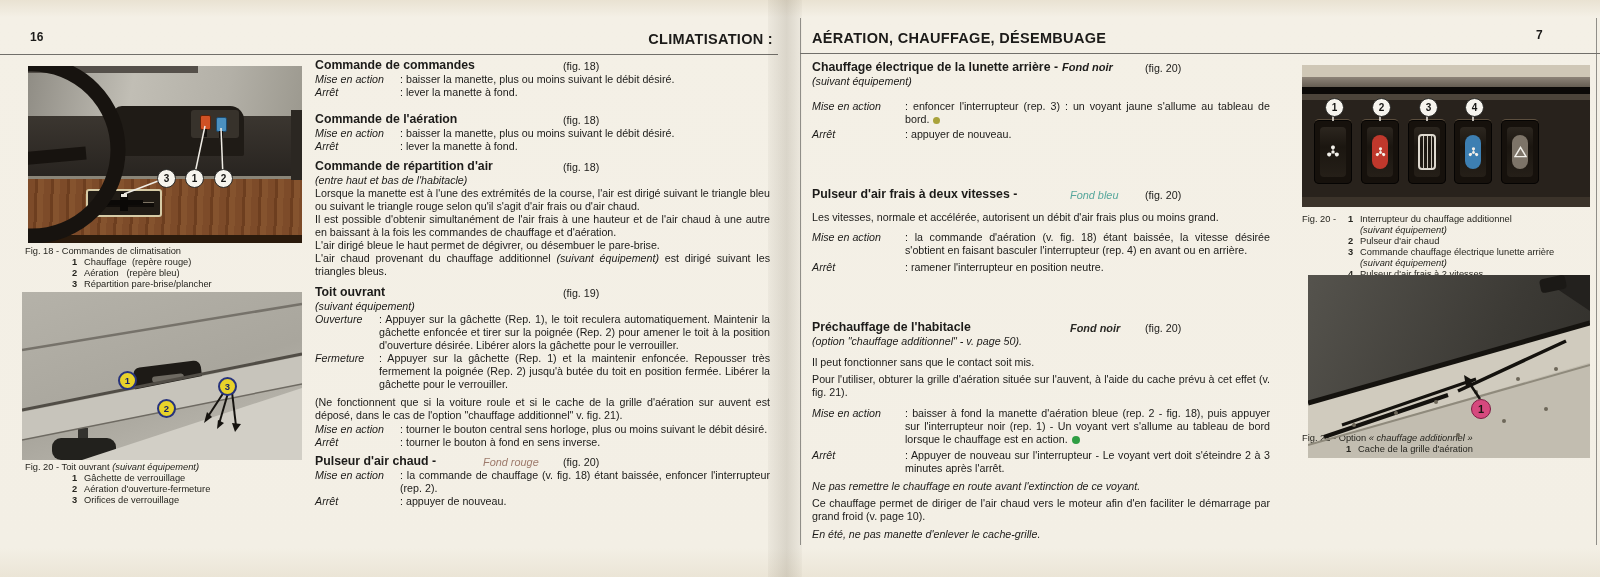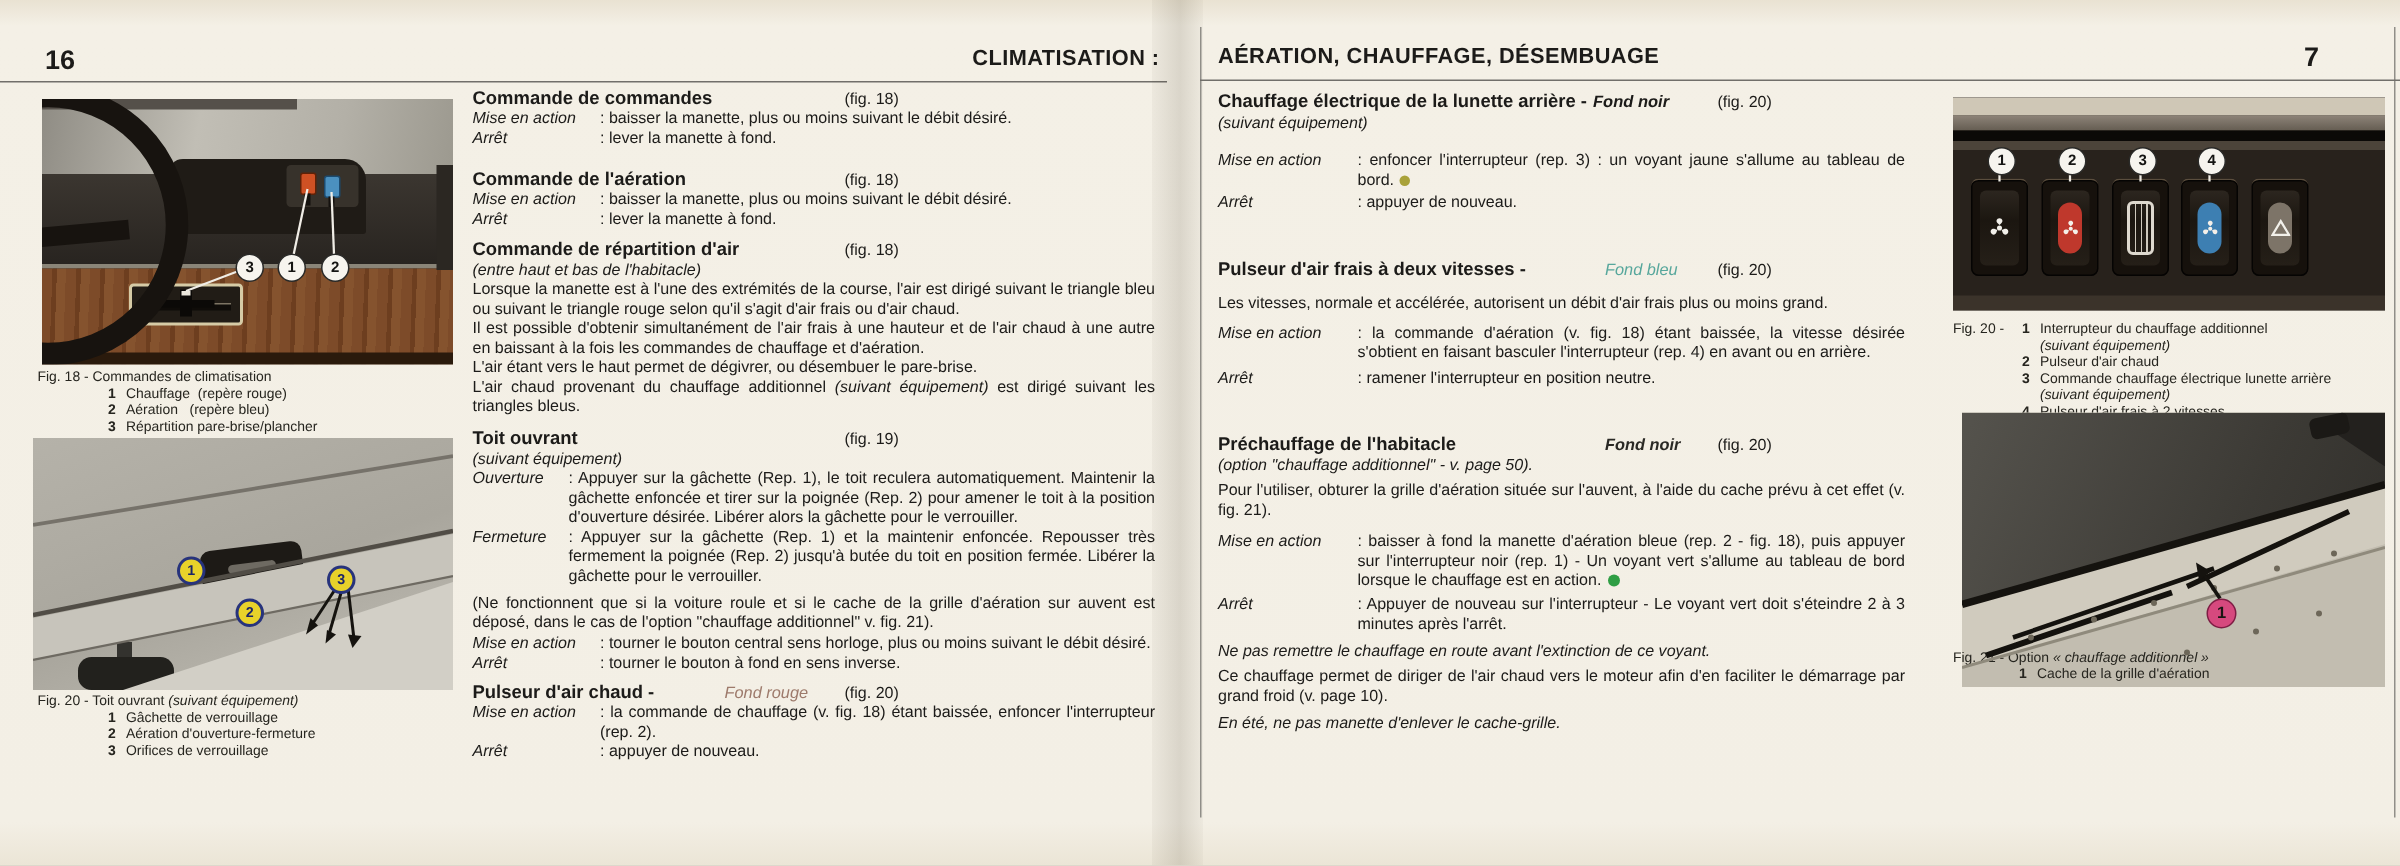--- a/index.html
+++ b/index.html
@@ -1,20 +1,20 @@
 <!DOCTYPE html>
 <html><head>
 <meta charset="utf-8">
 <style>
   html,body{margin:0;padding:0;background:#d8d4c8}
   .spread{position:relative;width:1600px;height:577px;overflow:hidden;
     background:linear-gradient(180deg,#e9e2d2 0,#f4f0e6 3%,#f3efe5 95%,#ebe5d6 100%);
     font-family:"Liberation Sans","DejaVu Sans",sans-serif;color:#1c1b19}
   .abs,.d{position:absolute}
-  .pagenum{position:absolute;font-size:18px;font-weight:bold}
+  .pagenum{position:absolute;font-size:12px;font-weight:bold}
   .hdr{position:absolute;font-weight:bold;font-size:14.5px;letter-spacing:.3px}
   .rule{position:absolute;height:1px;background:#716f6a}
   .vline{position:absolute;width:1px;background:#908e88}
   .seam{position:absolute;left:768px;top:0;width:34px;height:577px;
     background:linear-gradient(90deg,rgba(60,50,30,.04),rgba(60,50,30,.14) 55%,rgba(60,50,30,.03))}
   .col{position:absolute;font-size:10.7px;line-height:13px}
   .sec-t{position:relative;font-size:12.3px;line-height:15px;font-weight:bold}
   .fr{position:absolute;top:1px;font-weight:normal;font-size:10.7px}
   .frl{left:248px}.frr{left:333px}
   .tg{position:absolute;top:1px;font-weight:normal;font-style:italic;font-size:10.9px}
@@ -24,21 +24,21 @@
   .sub{font-style:italic}
   .para{margin:0;text-align:justify}
   .it{font-style:italic}
   .drow{display:flex}
   .dl{flex:none;width:85px;font-style:italic}
   .dl2{width:93px}
   .dl-sm{width:64px}
   .dt{flex:1;text-align:justify}
   .mt1{margin-top:1px}.mt2{margin-top:2px}.mt3{margin-top:3px}.mt4{margin-top:4px}
   .mt5{margin-top:5px}.mt6{margin-top:6px}.mt7{margin-top:7px}.mt8{margin-top:8px}
-  .mt9{margin-top:9px}.mt12{margin-top:12px}.mt13{margin-top:13px}.mt30{margin-top:30px}
+  .mt9{margin-top:9px}.mt12{margin-top:12px}.mt13{margin-top:13px}.mt30{margin-top:46px}
   .dot{display:inline-block;width:7px;height:7px;border-radius:50%;vertical-align:-1px;margin-left:4px}
   .dot.y{background:#a9a23a}
   .dot.g{background:#2f9e44;width:8px;height:8px}
   .photo{position:absolute;overflow:hidden}
   .lay{position:absolute;left:0;top:0;z-index:5}
   .callout{position:absolute;display:flex;align-items:center;justify-content:center;
     border-radius:50%;font-weight:bold;z-index:6;line-height:1}
   .co-w{width:17px;height:17px;background:#f6f4ee;border:1px solid #2a2a28;color:#141412;font-size:10px}
   .co-y{width:15px;height:15px;background:#e8d22a;border:2px solid #27337c;color:#1a2468;font-size:9.5px}
   .co-p{width:18px;height:18px;background:#d6497e;border:1px solid #7e1d44;color:#1a1512;font-size:11px}
@@ -179,21 +179,21 @@
       <div class="drow">
           <span class="dl">Arrêt</span>
           <span class="dt">: lever la manette à fond.</span>
         </div>
     </div>
     <div class="mt6">
       <div class="sec-t"><span>Commande de répartition d'air</span><span class="fr frl">(fig. 18)</span></div>
       <div class="sub">(entre haut et bas de l'habitacle)</div>
       <p class="para">Lorsque la manette est à l'une des extrémités de la course, l'air est dirigé suivant le triangle bleu ou suivant le triangle rouge selon qu'il s'agit d'air frais ou d'air chaud.</p>
       <p class="para">Il est possible d'obtenir simultanément de l'air frais à une hauteur et de l'air chaud à une autre en baissant à la fois les commandes de chauffage et d'aération.</p>
-      <p class="para">L'air étant vers le haut permet de dégivrer, ou désembuer le pare-brise.</p>
+      <p class="para">L'air dirigé bleue le haut permet de dégivrer, ou désembuer le pare-brise.</p>
       <p class="para"><span>L'air chaud provenant du chauffage additionnel </span><span class="it">(suivant équipement)</span><span> est dirigé suivant les triangles bleus.</span></p>
     </div>
     <div class="mt7">
       <div class="sec-t"><span>Toit ouvrant</span><span class="fr frl">(fig. 19)</span></div>
       <div class="sub">(suivant équipement)</div>
       <div class="drow">
           <span class="dl dl-sm">Ouverture</span>
           <span class="dt">: Appuyer sur la gâchette (Rep. 1), le toit reculera automatiquement. Maintenir la gâchette enfoncée et tirer sur la poignée (Rep. 2) pour amener le toit à la position d'ouverture désirée. Libérer alors la gâchette pour le verrouiller.</span>
         </div>
       <div class="drow">
@@ -254,20 +254,21 @@
           <span class="dt">: la commande d'aération (v. fig. 18) étant baissée, la vitesse désirée s'obtient en faisant basculer l'interrupteur (rep. 4) en avant ou en arrière.</span>
         </div>
       <div class="drow mt4">
           <span class="dl dl2">Arrêt</span>
           <span class="dt">: ramener l'interrupteur en position neutre.</span>
         </div>
     </div>
     <div class="mt30">
       <div class="sec-t"><span>Préchauffage de l'habitacle</span><span class="tg tgr noir">Fond noir</span><span class="fr frr">(fig. 20)</span></div>
       <div class="sub">(option "chauffage additionnel" - v. page 50).</div>
+      <p class="para mt8">Il peut fonctionner sans que le contact soit mis.</p>
       <p class="para mt4">Pour l'utiliser, obturer la grille d'aération située sur l'auvent, à l'aide du cache prévu à cet effet (v. fig. 21).</p>
       <div class="drow mt8">
           <span class="dl dl2">Mise en action</span>
           <span class="dt"><span>: baisser à fond la manette d'aération bleue (rep. 2 - fig. 18), puis appuyer sur l'interrupteur noir (rep. 1) - Un voyant vert s'allume au tableau de bord lorsque le chauffage est en action.</span><span class="dot g"></span></span>
         </div>
       <div class="drow mt3">
           <span class="dl dl2">Arrêt</span>
           <span class="dt">: Appuyer de nouveau sur l'interrupteur - Le voyant vert doit s'éteindre 2 à 3 minutes après l'arrêt.</span>
         </div>
       <p class="para it mt5">Ne pas remettre le chauffage en route avant l'extinction de ce voyant.</p>

